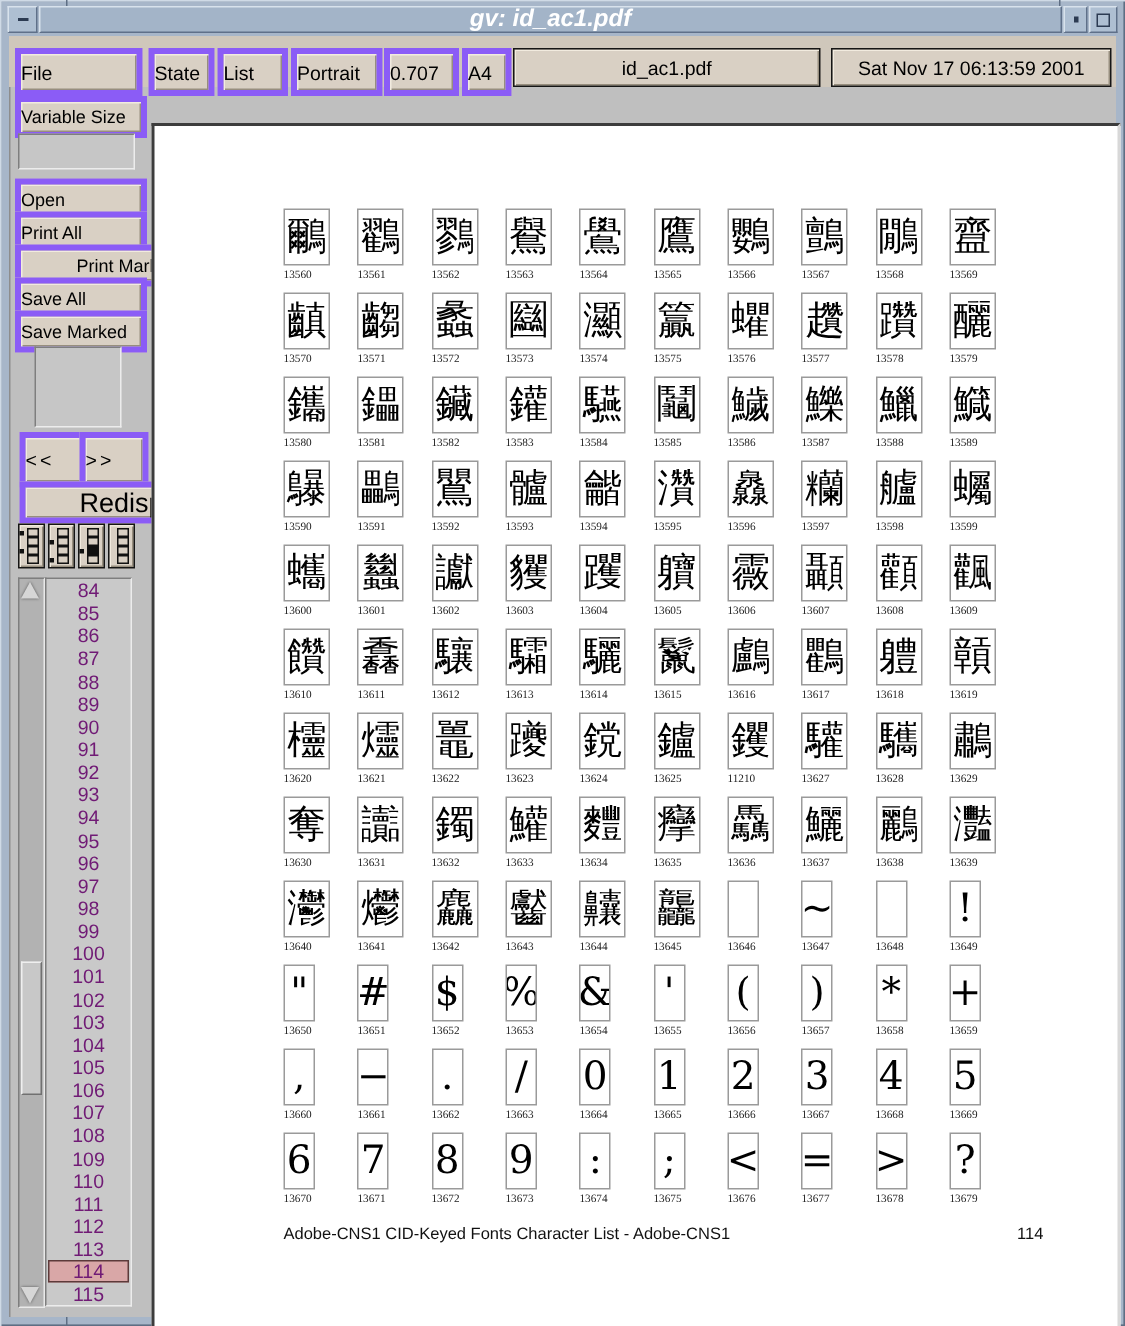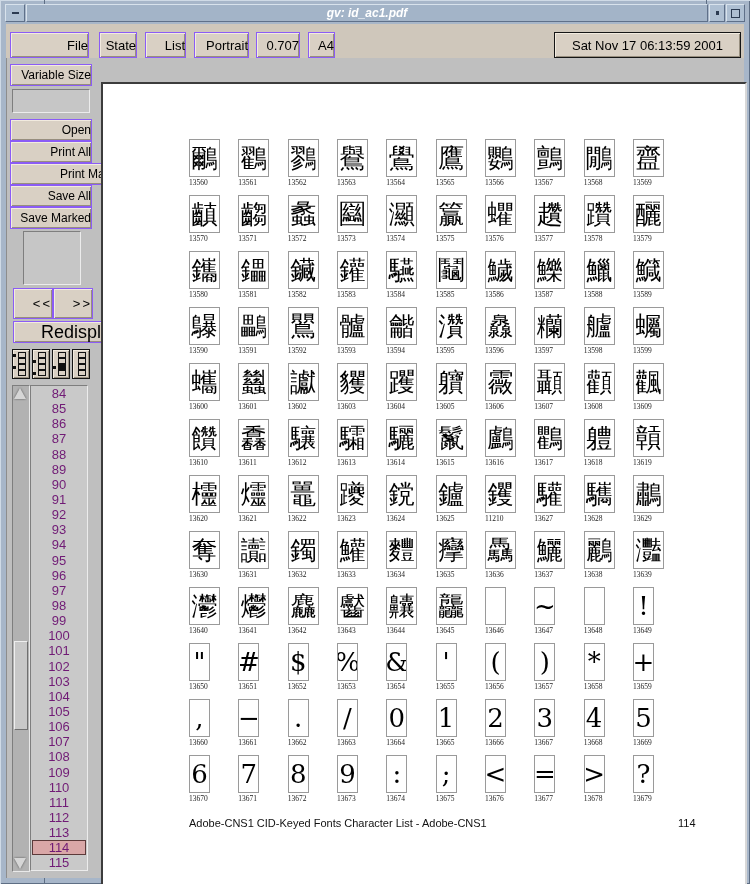--- a/index.html
+++ b/index.html
@@ -4,33 +4,33 @@
 <style>
   html,body{margin:0;padding:0;background:#888;}
   .root{position:relative;width:750px;height:884px;background:#a7b6c9;overflow:hidden;
         font-family:"Liberation Sans",sans-serif;
         box-shadow:inset 1px 1px 0 #cfdae6, inset -1px -1px 0 #5e6e84, inset 0 0 0 1px #8a99ad;}
   
   .titlebar{position:absolute;left:5px;top:4px;width:740px;height:18px;display:flex;}
   .tb-btn{background:#aebfd2;border:1px solid;border-color:#d8e2ec #5f7089 #5f7089 #d8e2ec;
           display:flex;align-items:center;justify-content:center;margin-right:1px;}
   .tb-title{flex:1;background:#a3b4c8;border:1px solid;border-color:#d8e2ec #5f7089 #5f7089 #d8e2ec;
-            color:#ffffff;font-size:12px;font-style:italic;font-weight:bold;
+            color:#ffffff;font-size:16px;font-style:italic;font-weight:bold;
             display:flex;align-items:center;justify-content:center;margin-right:1px;}
   .glyph-dash{width:7px;height:2px;background:#2c3b52;}
   .glyph-dot{width:3px;height:4px;background:#2c3b52;}
   .glyph-box{width:7px;height:7px;border:1px solid #2c3b52;}
   .frame-notch{position:absolute;width:1px;background:#5e6e84;}
   
   .main{position:absolute;left:6px;top:24px;width:738px;height:854px;background:#bfbfbf;
         box-shadow:inset 1px 1px 0 #8d8d8d;}
   .toolstrip{position:absolute;left:0;top:0;width:738px;height:34px;background:#cfc7bb;}
-  .btn3d{position:absolute;background:#d9d0c4;border:1px solid #8b5cf6;color:#000;
+  .btn3d{position:absolute;background:#d9d0c4;border:4px solid #8b5cf6;color:#000;
          box-shadow:inset 1px 1px 0 #f2ebdf, inset -1px -1px 0 #978e7e;
-         display:flex;align-items:center;justify-content:flex-end;font-size:13px;cursor:default;}
+         display:flex;align-items:center;justify-content:flex-start;font-size:13px;cursor:default;}
   .field{position:absolute;background:#d9d0c4;border:1px solid #151515;color:#000;
          box-shadow:inset 1px 1px 0 #f2ebdf, inset -1px -1px 0 #978e7e;
          display:flex;align-items:center;justify-content:center;font-size:13px;}
   .inset-box{position:absolute;background:#c6c6c6;border:1px solid;border-color:#7e7e7e #ececec #ececec #7e7e7e;}
   
   .marker{position:absolute;width:18px;height:30px;background:#d9d0c4;border:1px solid #151515;
           box-shadow:inset 1px 1px 0 #f2ebdf, inset -1px -1px 0 #978e7e;
           display:flex;flex-direction:column;align-items:flex-end;justify-content:center;gap:2px;padding-right:3px;box-sizing:border-box;}
   .mrow{display:flex;align-items:center;gap:2px;height:4px;}
   .mdot{width:3px;height:3px;background:#111;}
@@ -102,20 +102,23 @@
       </div>
     <div class="btn3d" style="left:188px;top:8px;width:53px;height:24px;">
         <span>Portrait</span>
       </div>
     <div class="btn3d" style="left:250px;top:8px;width:42px;height:24px;">
         <span>0.707</span>
       </div>
     <div class="btn3d" style="left:302px;top:8px;width:25px;height:24px;">
         <span>A4</span>
       </div>
+    <div class="field" style="left:336px;top:8px;width:203px;height:24px;">
+        <span>id_ac1.pdf</span>
+      </div>
     <div class="field" style="left:548px;top:8px;width:185px;height:24px;">
         <span>Sat Nov 17 06:13:59 2001</span>
       </div>
 
     <div class="btn3d" style="left:4px;top:40px;width:80px;height:20px;font-size:12px;">
         <span>Variable Size</span>
       </div>
     <div class="inset-box" style="left:6px;top:65px;width:76px;height:22px;"></div>
     <div class="btn3d" style="left:4px;top:95px;width:80px;height:20px;font-size:12px;">
         <span>Open</span>

